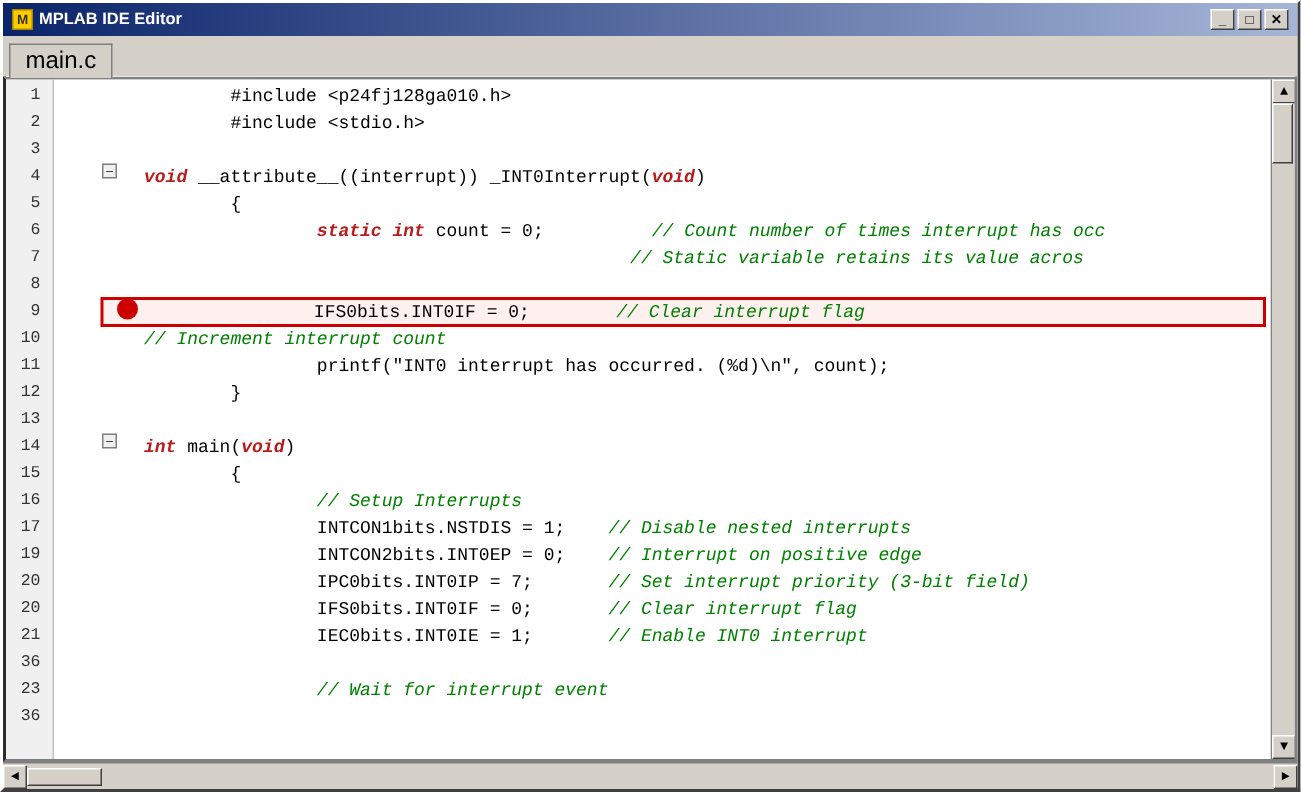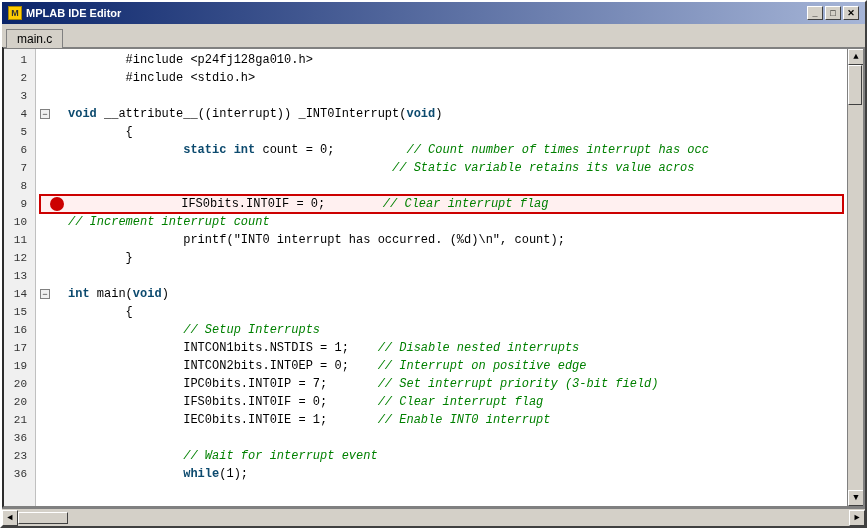--- a/index.html
+++ b/index.html
@@ -71,21 +71,21 @@
       background: #d4d0c8;
       padding-top: 4px;
       padding-left: 4px;
     }
     .tab {
       background: #d4d0c8;
       border: 1px solid #808080;
       border-bottom: none;
       padding: 2px 10px;
       font-family: Arial, sans-serif;
-      font-size: 12px;
+      font-size: 16px;
       position: relative;
       top: 1px;
       cursor: pointer;
     }
     .editor-area {
       display: flex;
       flex: 1;
       background: white;
       border: 2px inset #808080;
       border-top: 2px solid #808080;
@@ -117,24 +117,24 @@
       position: relative;
       background: white;
     }
     .code-lines {
       padding: 2px 4px;
       line-height: 18px;
     }
     .code-line {
       height: 18px;
       display: flex;
-      align-items: center;
       white-space: pre;
       font-size: 12px;
       position: relative;
+      margin-left: 28px;
     }
     .code-line.breakpoint-line {
       background: #fff0f0;
     }
     .code-line.highlighted {
       outline: 2px solid #cc0000;
       outline-offset: -1px;
       z-index: 1;
     }
     .breakpoint-marker {
@@ -153,21 +153,21 @@
       height: 10px;
       border: 1px solid #808080;
       font-size: 9px;
       line-height: 10px;
       text-align: center;
       margin-right: 2px;
       color: #333;
       background: #f0f0f0;
       flex-shrink: 0;
     }
-    .kw-blue { color: #0c4a6e; font-weight: bold; }
+    .kw-blue { color: #b91c1c; font-weight: bold; font-style: italic; }
     .comment { color: #008000; font-style: italic; }
     .normal { color: #000000; }
     .scrollbar-v {
       width: 16px;
       background: #d4d0c8;
       border-left: 1px solid #808080;
       display: flex;
       flex-direction: column;
     }
     .scrollbar-btn {
@@ -305,21 +305,20 @@
           <div class="code-line"><span class="fold-marker">−</span><span style="display: inline-block; width: 16px;"></span><span class="kw-blue">int</span><span class="normal"> main(</span><span class="kw-blue">void</span><span class="normal">)</span></div>
           <div class="code-line"><span style="display: inline-block; width: 12px;"></span><span style="display: inline-block; width: 16px;"></span><span class="normal">        {</span></div>
           <div class="code-line"><span style="display: inline-block; width: 12px;"></span><span style="display: inline-block; width: 16px;"></span><span class="comment">                // Setup Interrupts</span></div>
           <div class="code-line"><span style="display: inline-block; width: 12px;"></span><span style="display: inline-block; width: 16px;"></span><span class="normal">                INTCON1bits.NSTDIS = 1;    </span><span class="comment">// Disable nested interrupts</span></div>
           <div class="code-line"><span style="display: inline-block; width: 12px;"></span><span style="display: inline-block; width: 16px;"></span><span class="normal">                INTCON2bits.INT0EP = 0;    </span><span class="comment">// Interrupt on positive edge</span></div>
           <div class="code-line"><span style="display: inline-block; width: 12px;"></span><span style="display: inline-block; width: 16px;"></span><span class="normal">                IPC0bits.INT0IP = 7;       </span><span class="comment">// Set interrupt priority (3-bit field)</span></div>
           <div class="code-line"><span style="display: inline-block; width: 12px;"></span><span style="display: inline-block; width: 16px;"></span><span class="normal">                IFS0bits.INT0IF = 0;       </span><span class="comment">// Clear interrupt flag</span></div>
           <div class="code-line"><span style="display: inline-block; width: 12px;"></span><span style="display: inline-block; width: 16px;"></span><span class="normal">                IEC0bits.INT0IE = 1;       </span><span class="comment">// Enable INT0 interrupt</span></div>
           <div class="code-line"><span style="display: inline-block; width: 12px;"></span><span style="display: inline-block; width: 16px;"></span><span class="normal"></span></div>
           <div class="code-line"><span style="display: inline-block; width: 12px;"></span><span style="display: inline-block; width: 16px;"></span><span class="comment">                // Wait for interrupt event</span></div>
-          <div class="code-line"><span style="display: inline-block; width: 12px;"></span><span style="display: inline-block; width: 16px;"></span><span class="normal">                </span><span class="kw-blue">while</span><span class="normal">(1);</span></div>
         </div>
     </div>
 
     <div class="scrollbar-v">
       <div class="scrollbar-btn">▲</div>
       <div class="scrollbar-track">
         <div class="scrollbar-thumb"></div>
       </div>
       <div class="scrollbar-btn">▼</div>
     </div>

